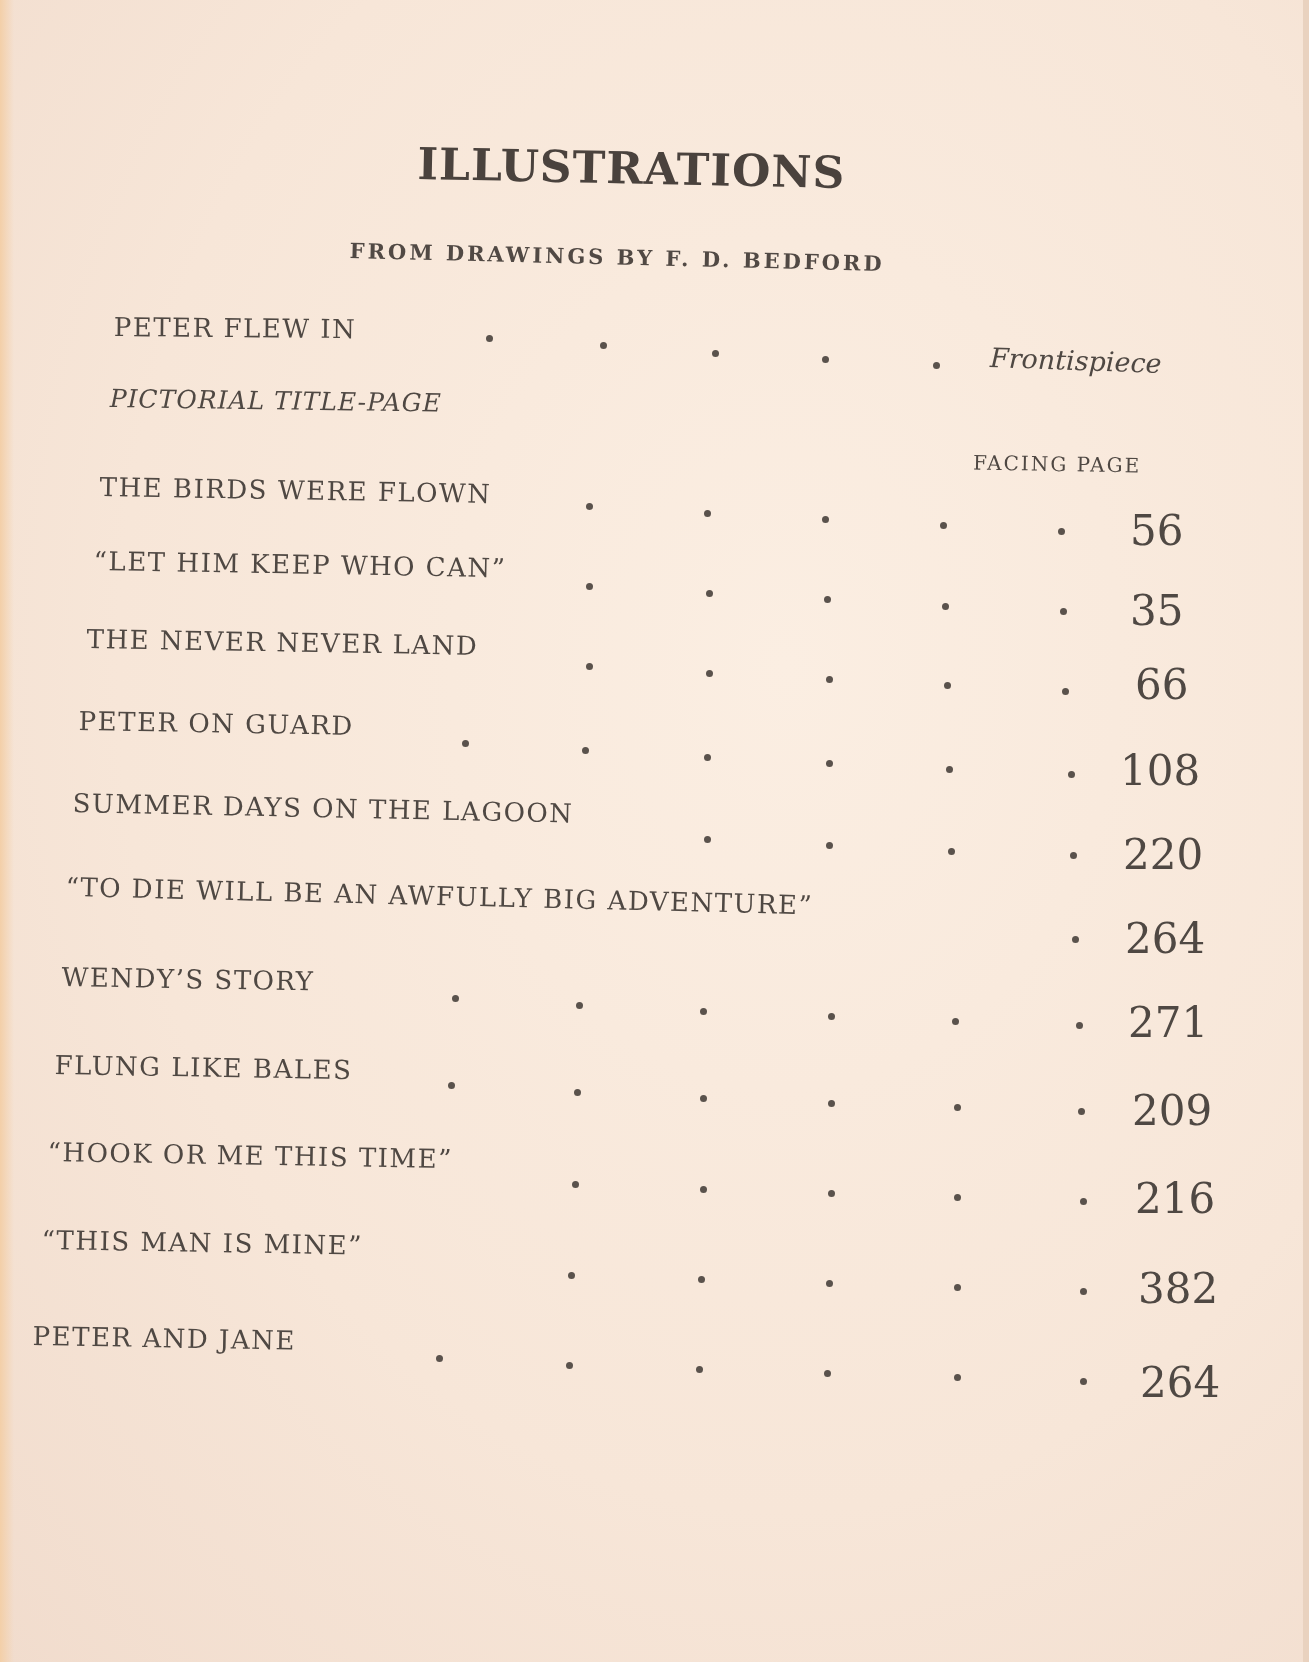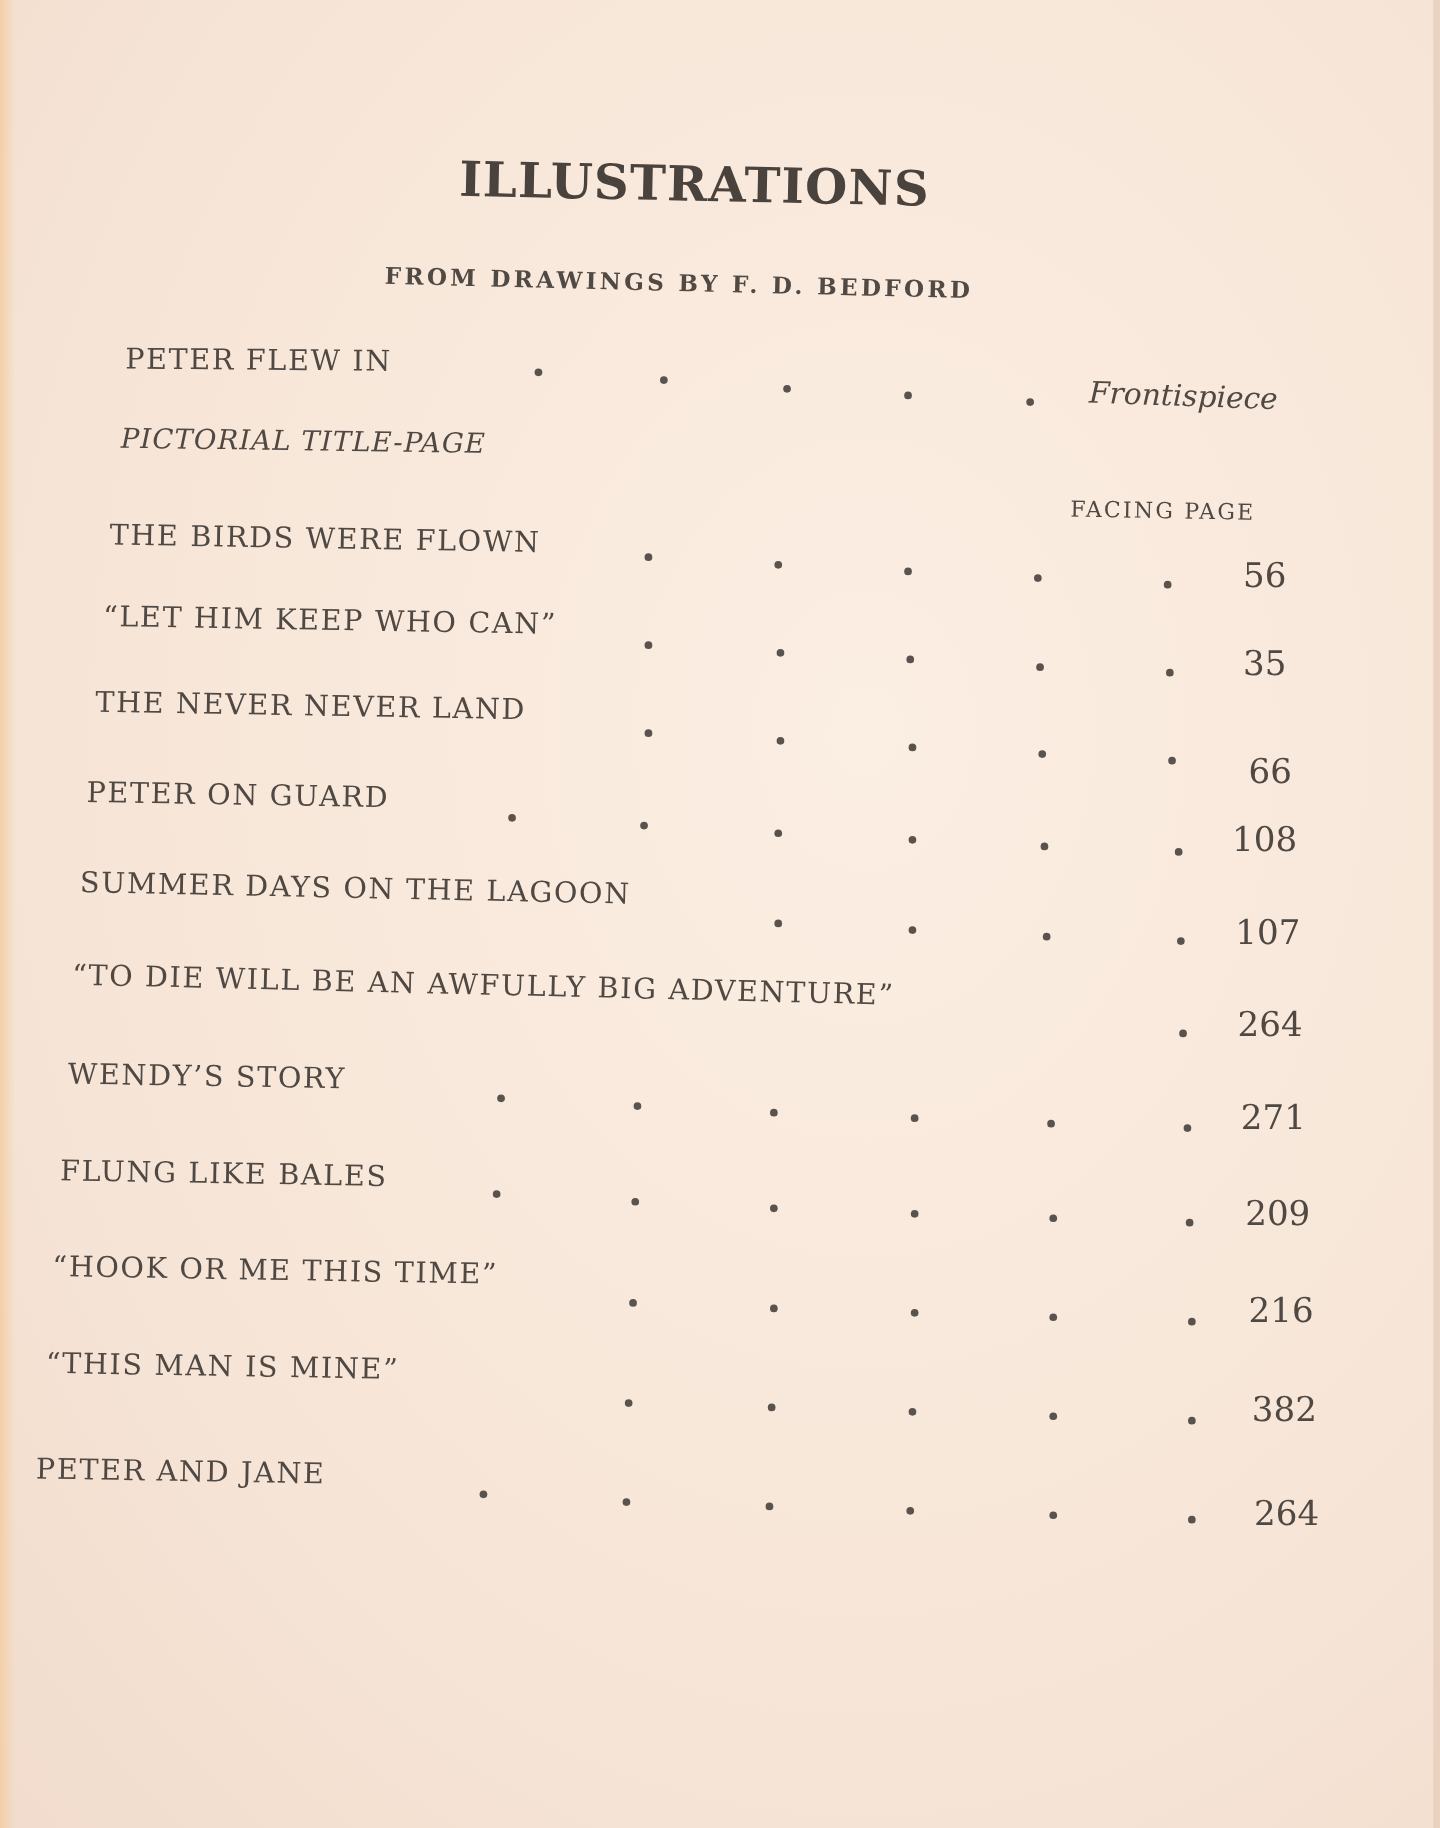--- a/index.html
+++ b/index.html
@@ -8,21 +8,21 @@
     font-family:"DejaVu Serif","Liberation Serif",serif;color:#4d4641;}
   .edge-left{position:absolute;left:0;top:0;width:14px;height:1662px;
     background:linear-gradient(90deg,#f3cfa8,rgba(247,230,216,0));}
   .edge-right{position:absolute;right:0;top:0;width:6px;height:1662px;background:#e9d2bf;}
   .title{position:absolute;left:418px;top:138px;font-size:44px;font-weight:bold;letter-spacing:1px;
     transform:rotate(1.2deg);transform-origin:left top;color:#4a423d;}
   .subtitle{position:absolute;left:350px;top:238px;font-size:21px;letter-spacing:3px;font-weight:bold;
     transform:rotate(1.4deg);transform-origin:left top;color:#514944;font-variant:small-caps;}
   .row{position:absolute;font-size:26px;letter-spacing:1.5px;transform-origin:left top;white-space:nowrap;color:#4f4843;}
   .row.italic{font-style:italic;font-size:25px;letter-spacing:1px;}
-  .page{position:absolute;font-size:31px;color:#4f4843;}
+  .page{position:absolute;font-size:42px;color:#4f4843;}
   .page.italic{font-style:italic;font-size:27px;}
   .dot{position:absolute;width:7px;height:7px;border-radius:50%;background:#5a524c;}
   .facing{position:absolute;left:973px;top:452px;font-size:20px;letter-spacing:2px;color:#4f4843;transform:rotate(1deg);}
 </style>
 </head>
 <body>
 
 <div class="edge-left"></div>
 <div class="edge-right"></div>
 
@@ -36,27 +36,27 @@
 
   <div class="row italic" style="left:110px;top:384px;transform:rotate(0.8deg)">PICTORIAL TITLE-PAGE</div>
 
   <div class="row" style="left:100px;top:472px;transform:rotate(1deg)">THE BIRDS WERE FLOWN</div>
   <div class="page" style="left:1130px;top:506px">56</div>
 
   <div class="row" style="left:94px;top:546px;transform:rotate(1deg)">“LET HIM KEEP WHO CAN”</div>
   <div class="page" style="left:1130px;top:586px">35</div>
 
   <div class="row" style="left:87px;top:624px;transform:rotate(1deg)">THE NEVER NEVER LAND</div>
-  <div class="page" style="left:1135px;top:684px">66</div>
+  <div class="page" style="left:1135px;top:660px">66</div>
 
   <div class="row" style="left:79px;top:706px;transform:rotate(1deg)">PETER ON GUARD</div>
   <div class="page" style="left:1120px;top:746px">108</div>
 
   <div class="row" style="left:73px;top:788px;transform:rotate(1.2deg)">SUMMER DAYS ON THE LAGOON</div>
-  <div class="page" style="left:1123px;top:830px">107</div>
+  <div class="page" style="left:1123px;top:830px">220</div>
 
   <div class="row" style="left:66px;top:872px;transform:rotate(1.4deg)">“TO DIE WILL BE AN AWFULLY BIG ADVENTURE”</div>
   <div class="page" style="left:1125px;top:914px">264</div>
 
   <div class="row" style="left:62px;top:962px;transform:rotate(1deg)">WENDY’S STORY</div>
   <div class="page" style="left:1128px;top:998px">271</div>
 
   <div class="row" style="left:55px;top:1050px;transform:rotate(1deg)">FLUNG LIKE BALES</div>
   <div class="page" style="left:1132px;top:1086px">209</div>
 

